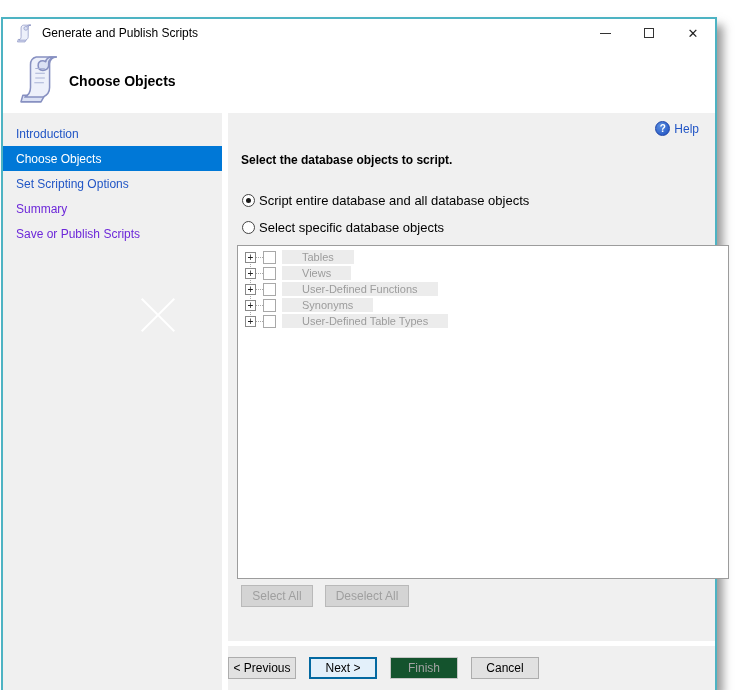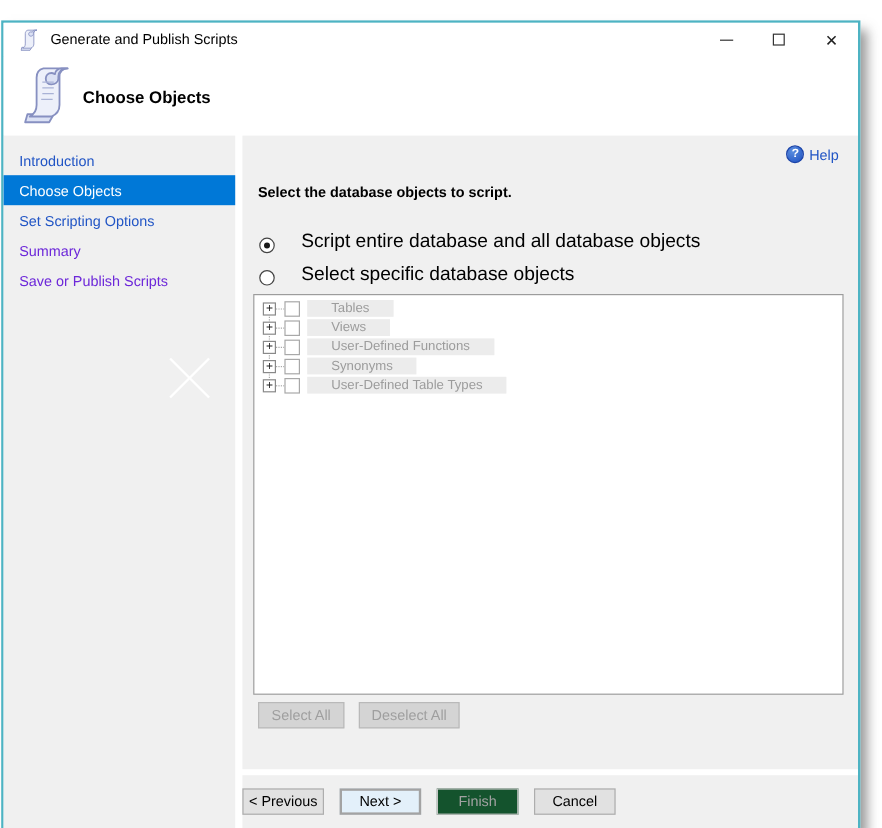--- a/index.html
+++ b/index.html
@@ -34,21 +34,21 @@
   .ctrl-min-line { width: 11px; height: 1px; background: #333; }
   .ctrl-max-box { width: 10px; height: 10px; border: 1px solid #333; }
   .ctrl-close-glyph { font-size: 13px; color: #222; }
   
   .header { height: 66px; background: #ffffff; position: relative; }
   .big-icon { position: absolute; left: 17px; top: 3px; }
   .page-title { position: absolute; left: 66px; top: 26px; font-size: 14px; font-weight: bold; color: #000; }
   
   .bodyrow { display: flex; height: 577px; }
   .sidebar {
-    width: 193px; background: #f0f0f0;
+    width: 219px; background: #f0f0f0;
     padding-top: 8px; position: relative; flex: none;
   }
   .nav-item {
     height: 25px; display: flex; align-items: center;
     padding-left: 13px; font-size: 12px; cursor: pointer;
   }
   .nav-item.link { color: #2155c5; }
   .nav-item.current { background: #0078d7; color: #ffffff; }
   .nav-item.upcoming { color: #6d28d9; }
   .watermark { position: absolute; left: 136px; top: 183px; width: 38px; height: 38px; }
@@ -69,21 +69,21 @@
   }
   .help-icon {
     width: 15px; height: 15px; border-radius: 50%;
     background: radial-gradient(circle at 35% 30%, #5b8fe0, #1d4fc0);
     border: 1px solid #1b43a8;
     color: #fff; font-size: 10px; font-weight: bold;
     display: flex; align-items: center; justify-content: center;
   }
   .instruction { position: absolute; top: 40px; left: 13px; font-size: 12px; font-weight: bold; color: #000; }
   
-  .radio-row { position: absolute; left: 14px; display: flex; align-items: flex-end; gap: 22px; font-size: 16px; color: #000; }
+  .radio-row { position: absolute; left: 14px; display: flex; align-items: center; gap: 4px; font-size: 13px; color: #000; }
   .radio-row.r0 { top: 80px; }
   .radio-row.r1 { top: 107px; }
   .radio {
     width: 13px; height: 13px; border: 1px solid #444; border-radius: 50%;
     background: #fff; position: relative; flex: none;
   }
   .radio.checked::after {
     content: ""; position: absolute; left: 3px; top: 3px;
     width: 5px; height: 5px; border-radius: 50%; background: #1a1a1a;
   }
@@ -120,21 +120,21 @@
   .divider-h { height: 5px; background: #ffffff; }
   .footer {
     height: 44px; background: #f0f0f0;
     display: flex; align-items: center; justify-content: flex-start;
     gap: 13px; padding-right: 13px;
   }
   .btn {
     width: 68px; height: 22px; font-size: 12px; font-family: inherit;
     background: #e1e1e1; border: 1px solid #adadad; color: #000; cursor: pointer;
   }
-  .btn.next { background: #e3f0fa; border: 2px solid #a3a3a3; }
+  .btn.next { background: #e3f0fa; border: 2px solid #0369a1; }
   .btn.disabled { background: #14532d; border: 1px solid #c6c6c6; color: #a2a2a2; }
 </style>
 </head>
 <body>
 
 <div class="window">
 
   <div class="titlebar">
     <svg class="app-icon" viewBox="0 0 44 56">
       <g fill="#e7ebf8" stroke="#8790c1" stroke-width="2" stroke-linejoin="round">

